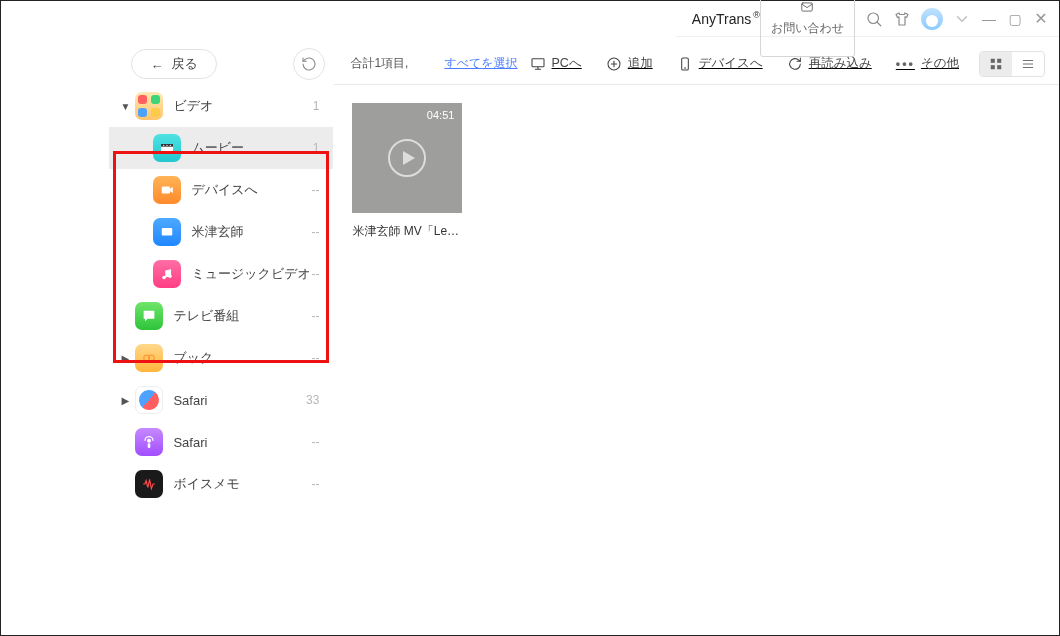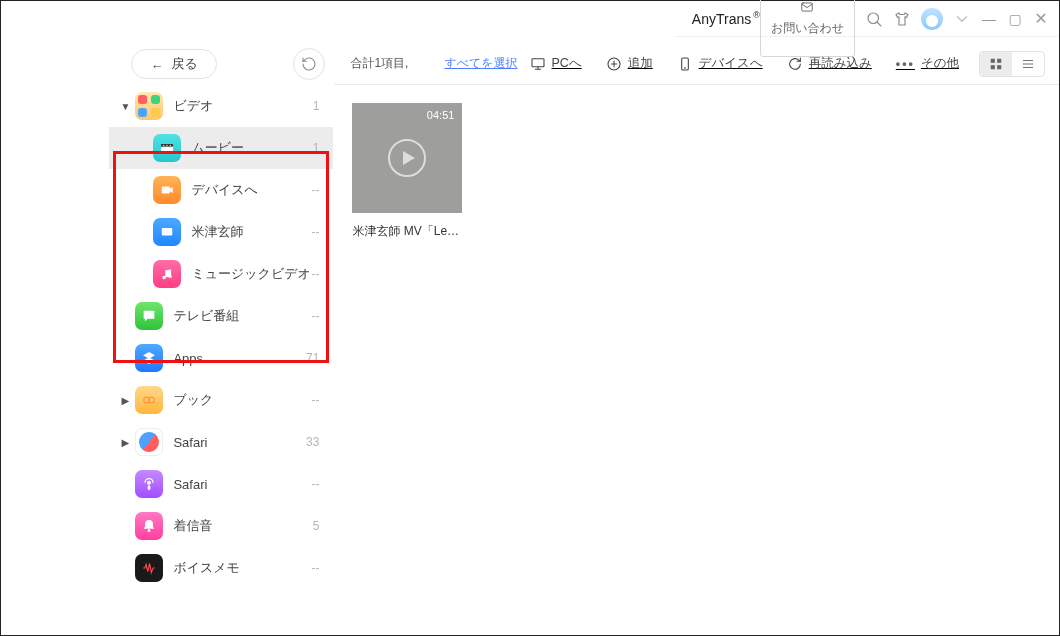--- a/index.html
+++ b/index.html
@@ -190,30 +190,20 @@
             <span class="chev empty">▶</span>
             <span class="iconbox bg-msg">
               <svg width="16" height="16" viewBox="0 0 24 24" fill="#fff">
                 <path d="M4 4h16v12H10l-4 4v-4H4z"></path>
               </svg>
             </span>
             <span class="label">テレビ番組</span>
             <span class="count">--</span>
           </div>
           <div class="sb-item">
-            <span class="chev empty">▶</span>
-            <span class="iconbox bg-apps">
-              <svg width="16" height="16" viewBox="0 0 24 24" fill="#fff">
-                <path d="M12 3l9 5-9 5-9-5 9-5zm0 8l9 5-9 5-9-5 9-5z"></path>
-              </svg>
-            </span>
-            <span class="label">Apps</span>
-            <span class="count">71</span>
-          </div>
-          <div class="sb-item">
             <span class="chev">▶</span>
             <span class="iconbox bg-book">
               <svg width="18" height="14" viewBox="0 0 24 24" fill="none" stroke="#ff9a3a" stroke-width="2">
                 <circle cx="8" cy="12" r="5"></circle>
                 <circle cx="16" cy="12" r="5"></circle>
               </svg>
             </span>
             <span class="label">ブック</span>
             <span class="count">--</span>
           </div>
@@ -229,31 +219,20 @@
             <span class="chev empty">▶</span>
             <span class="iconbox bg-podcast">
               <svg width="16" height="16" viewBox="0 0 24 24" fill="#fff">
                 <circle cx="12" cy="10" r="3"></circle>
                 <path d="M6 10a6 6 0 0 1 12 0" stroke="#fff" stroke-width="2" fill="none"></path>
                 <rect x="10" y="14" width="4" height="7" rx="2"></rect>
               </svg>
             </span>
             <span class="label">Safari</span>
             <span class="count">--</span>
-          </div>
-          <div class="sb-item">
-            <span class="chev empty">▶</span>
-            <span class="iconbox bg-ring">
-              <svg width="16" height="16" viewBox="0 0 24 24" fill="#fff">
-                <path d="M12 3a6 6 0 0 0-6 6v4l-2 3h16l-2-3V9a6 6 0 0 0-6-6z"></path>
-                <circle cx="12" cy="19" r="2"></circle>
-              </svg>
-            </span>
-            <span class="label">着信音</span>
-            <span class="count">5</span>
           </div>
           <div class="sb-item">
             <span class="chev empty">▶</span>
             <span class="iconbox bg-voice">
               <svg width="18" height="14" viewBox="0 0 24 24" stroke="#ff4a4a" stroke-width="2" fill="none">
                 <polyline points="2,12 5,12 7,6 10,18 13,4 16,20 19,12 22,12"></polyline>
               </svg>
             </span>
             <span class="label">ボイスメモ</span>
             <span class="count">--</span>

